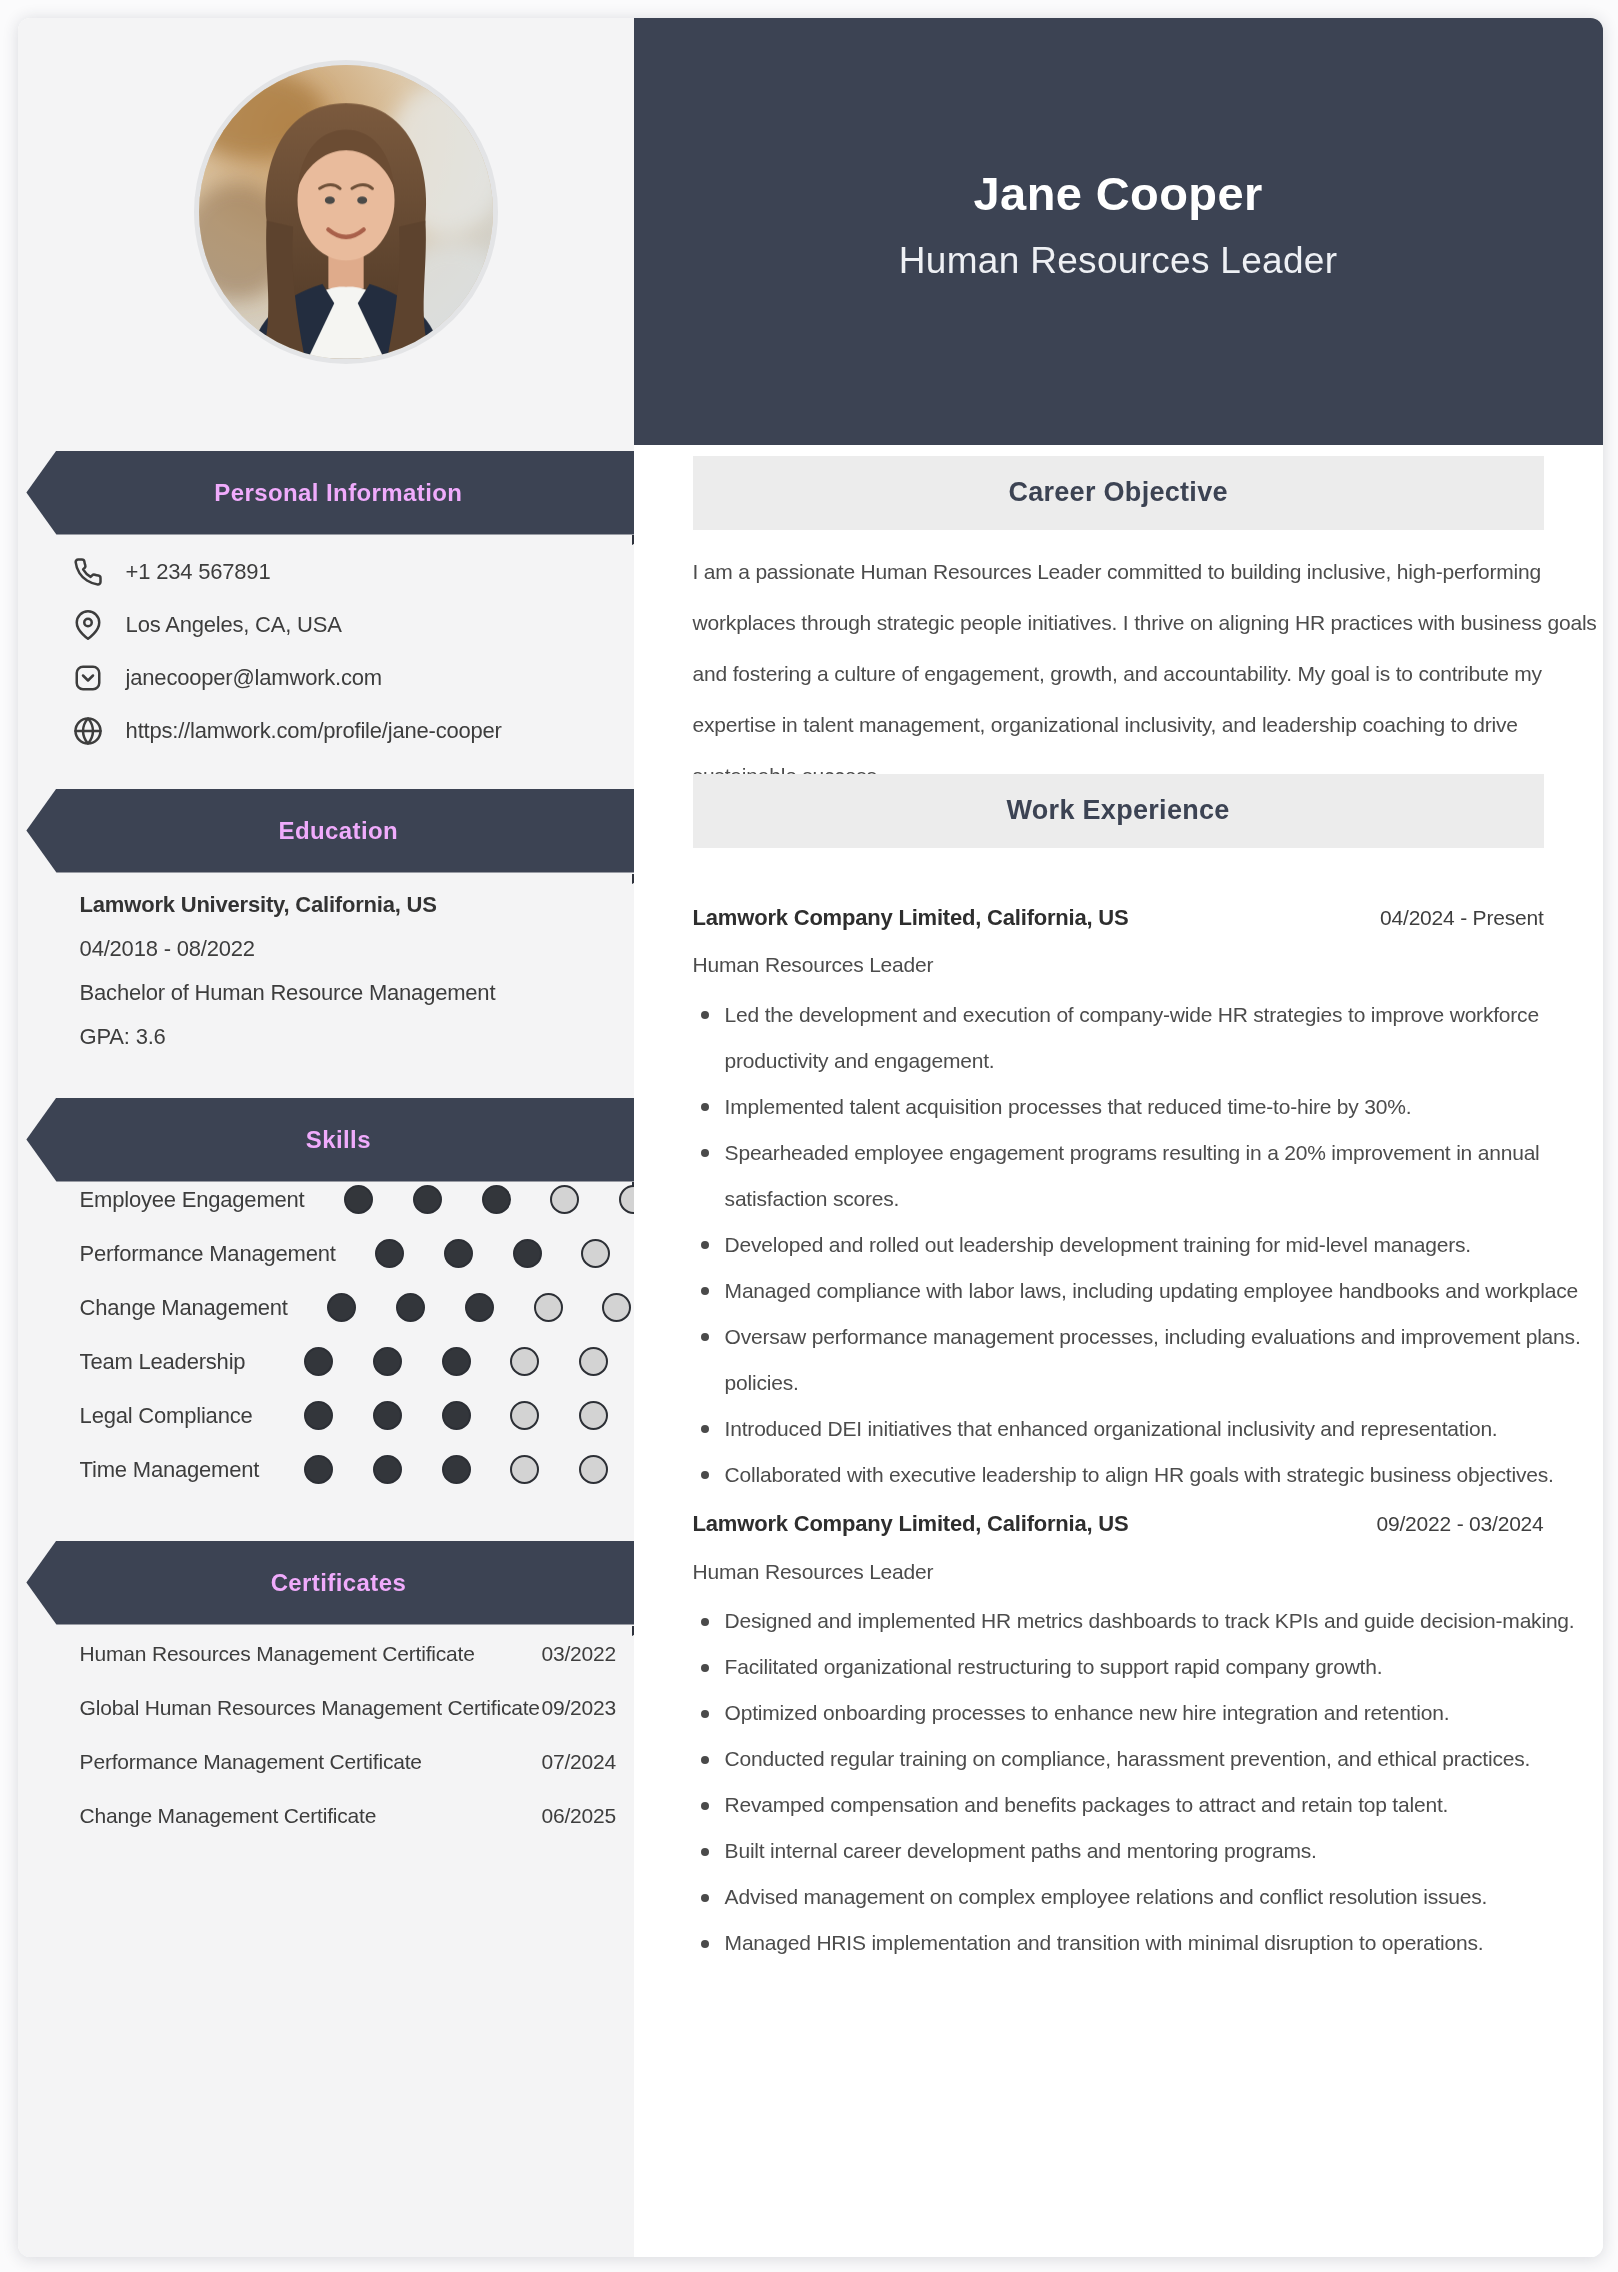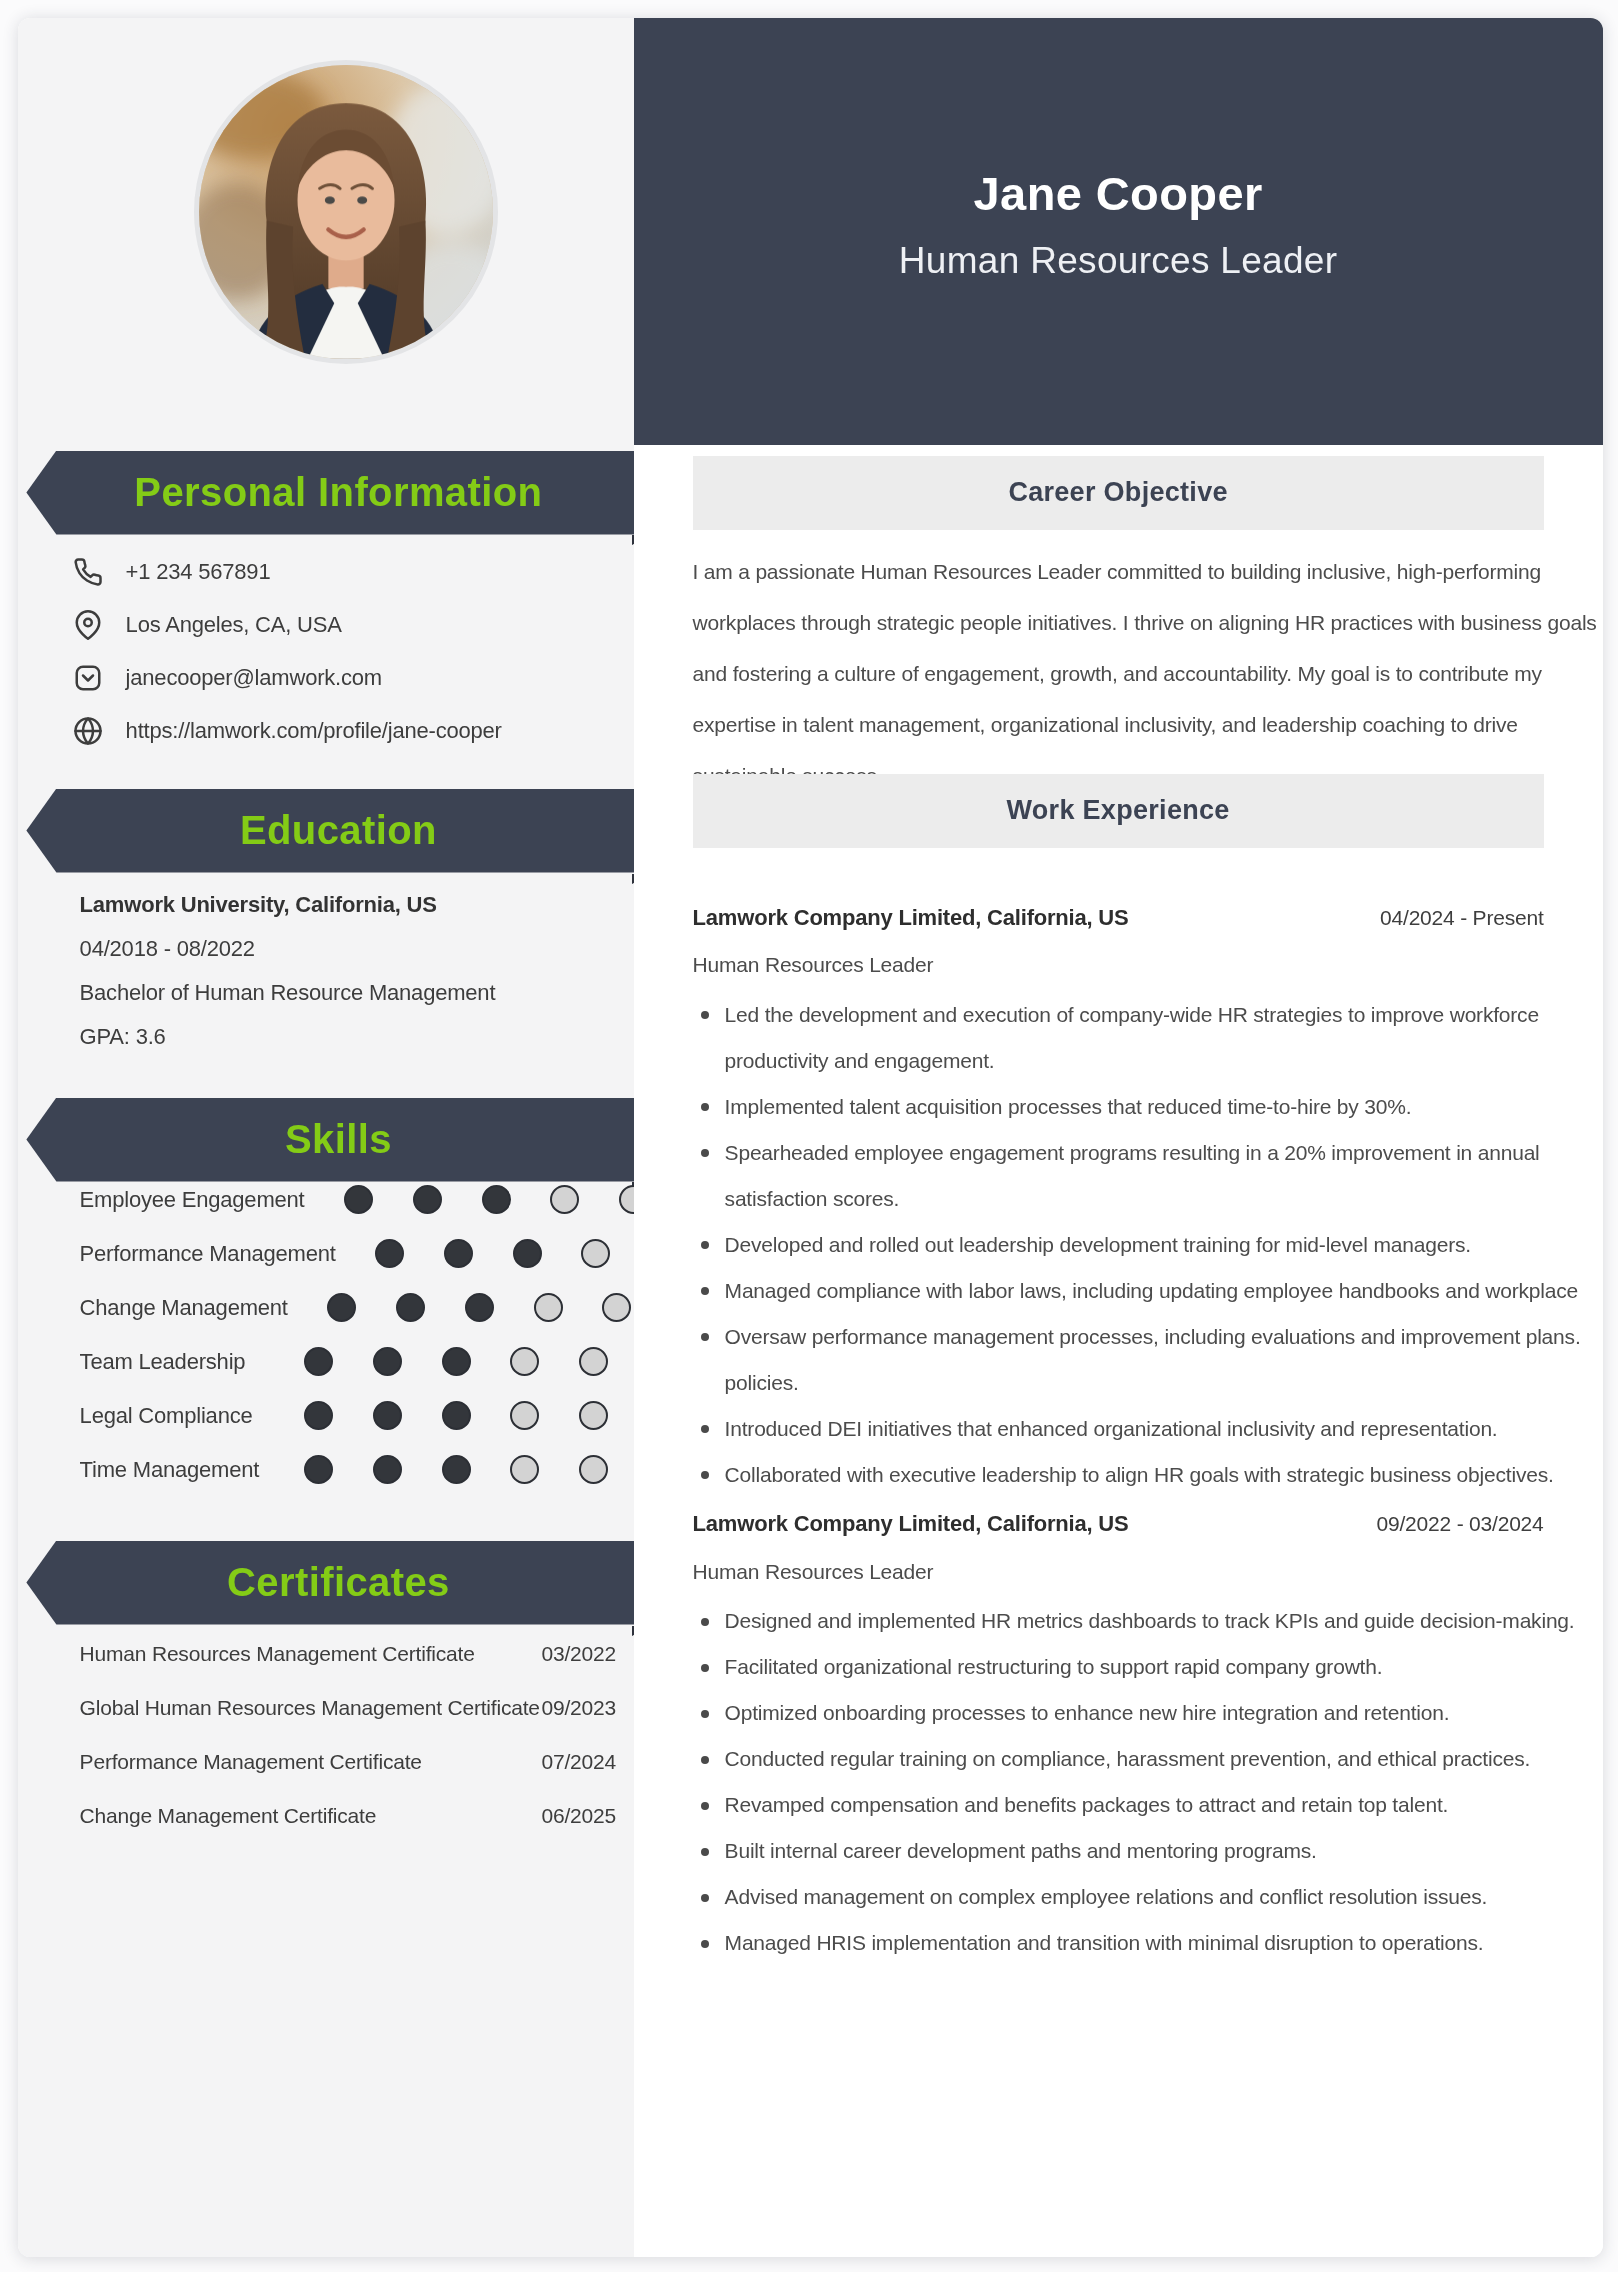--- a/index.html
+++ b/index.html
@@ -10,21 +10,21 @@
         background:#ffffff;box-shadow:0 1.8px 16px rgba(40,44,60,.16);}
   
   .col-left{position:absolute;left:0;top:0;width:616px;height:2239px;background:#f4f4f5;
             border-radius:12.3px 0 0 12.3px;}
   .photo{position:absolute;left:176px;top:42px;width:304px;height:304px;border-radius:50%;
          border:5.3px solid #e3e4e6;overflow:hidden;background:#d9c7ad;}
   .photo svg{display:block;width:100%;height:100%;}
   .ribbon{position:absolute;left:8.8px;width:624px;height:84px;background:#3c4353;
           clip-path:polygon(30px 0,100% 0,100% 100%,30px 100%,0 50%);
           display:flex;align-items:center;justify-content:center;}
-  .ribbon .rtitle{color:#84cc16;font-size:40px;font-weight:bold;letter-spacing:0.4px;}
+  .ribbon .rtitle{color:#f0abfc;font-size:24px;font-weight:bold;letter-spacing:0.4px;}
   .rfold{position:absolute;left:614px;width:19.3px;height:10.6px;background:#2e323c;
          clip-path:polygon(0 0,100% 0,0 100%);}
   .contacts{position:absolute;left:0;top:528px;width:616px;}
   .c-row{display:flex;align-items:center;height:53px;padding-left:55px;}
   .c-ic{width:30px;height:30px;margin-right:23px;flex:0 0 auto;display:flex;align-items:center;}
   .c-ic svg{width:30px;height:30px;stroke:#3d3d3d;fill:none;stroke-width:2;
             stroke-linecap:round;stroke-linejoin:round;}
   .c-tx{font-size:22px;color:#3d3d3d;white-space:nowrap;}
   .edu{position:absolute;left:0;top:865px;width:616px;padding-left:62px;font-size:22px;
        color:#3d3d3d;line-height:44px;}

